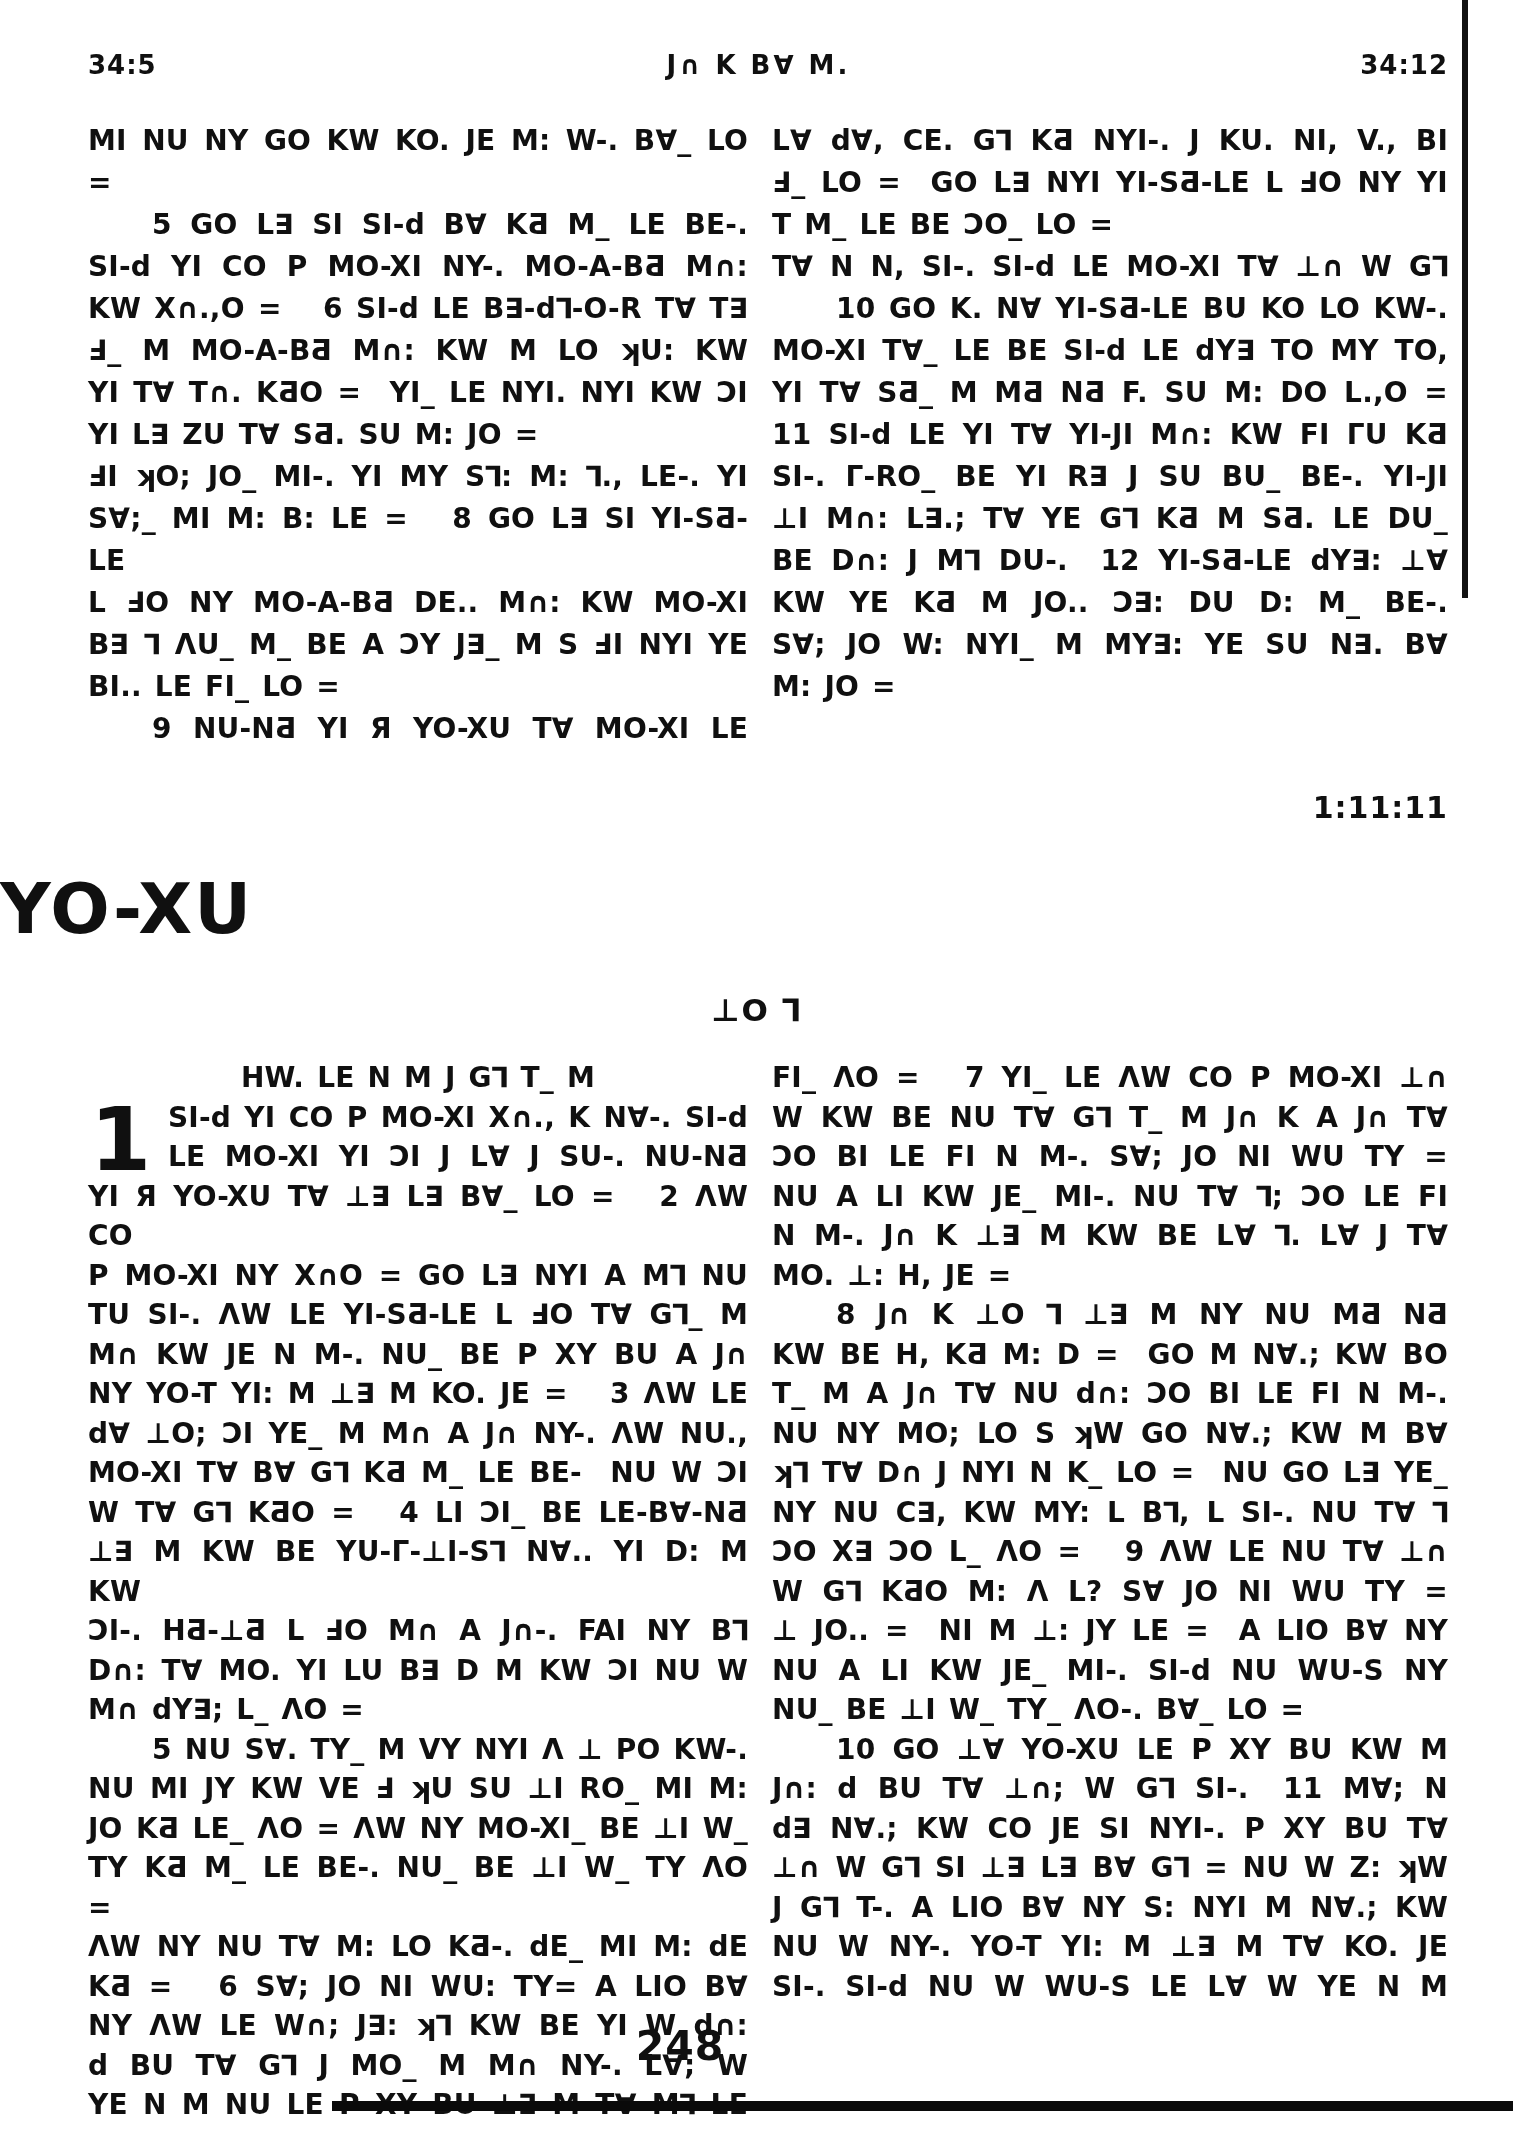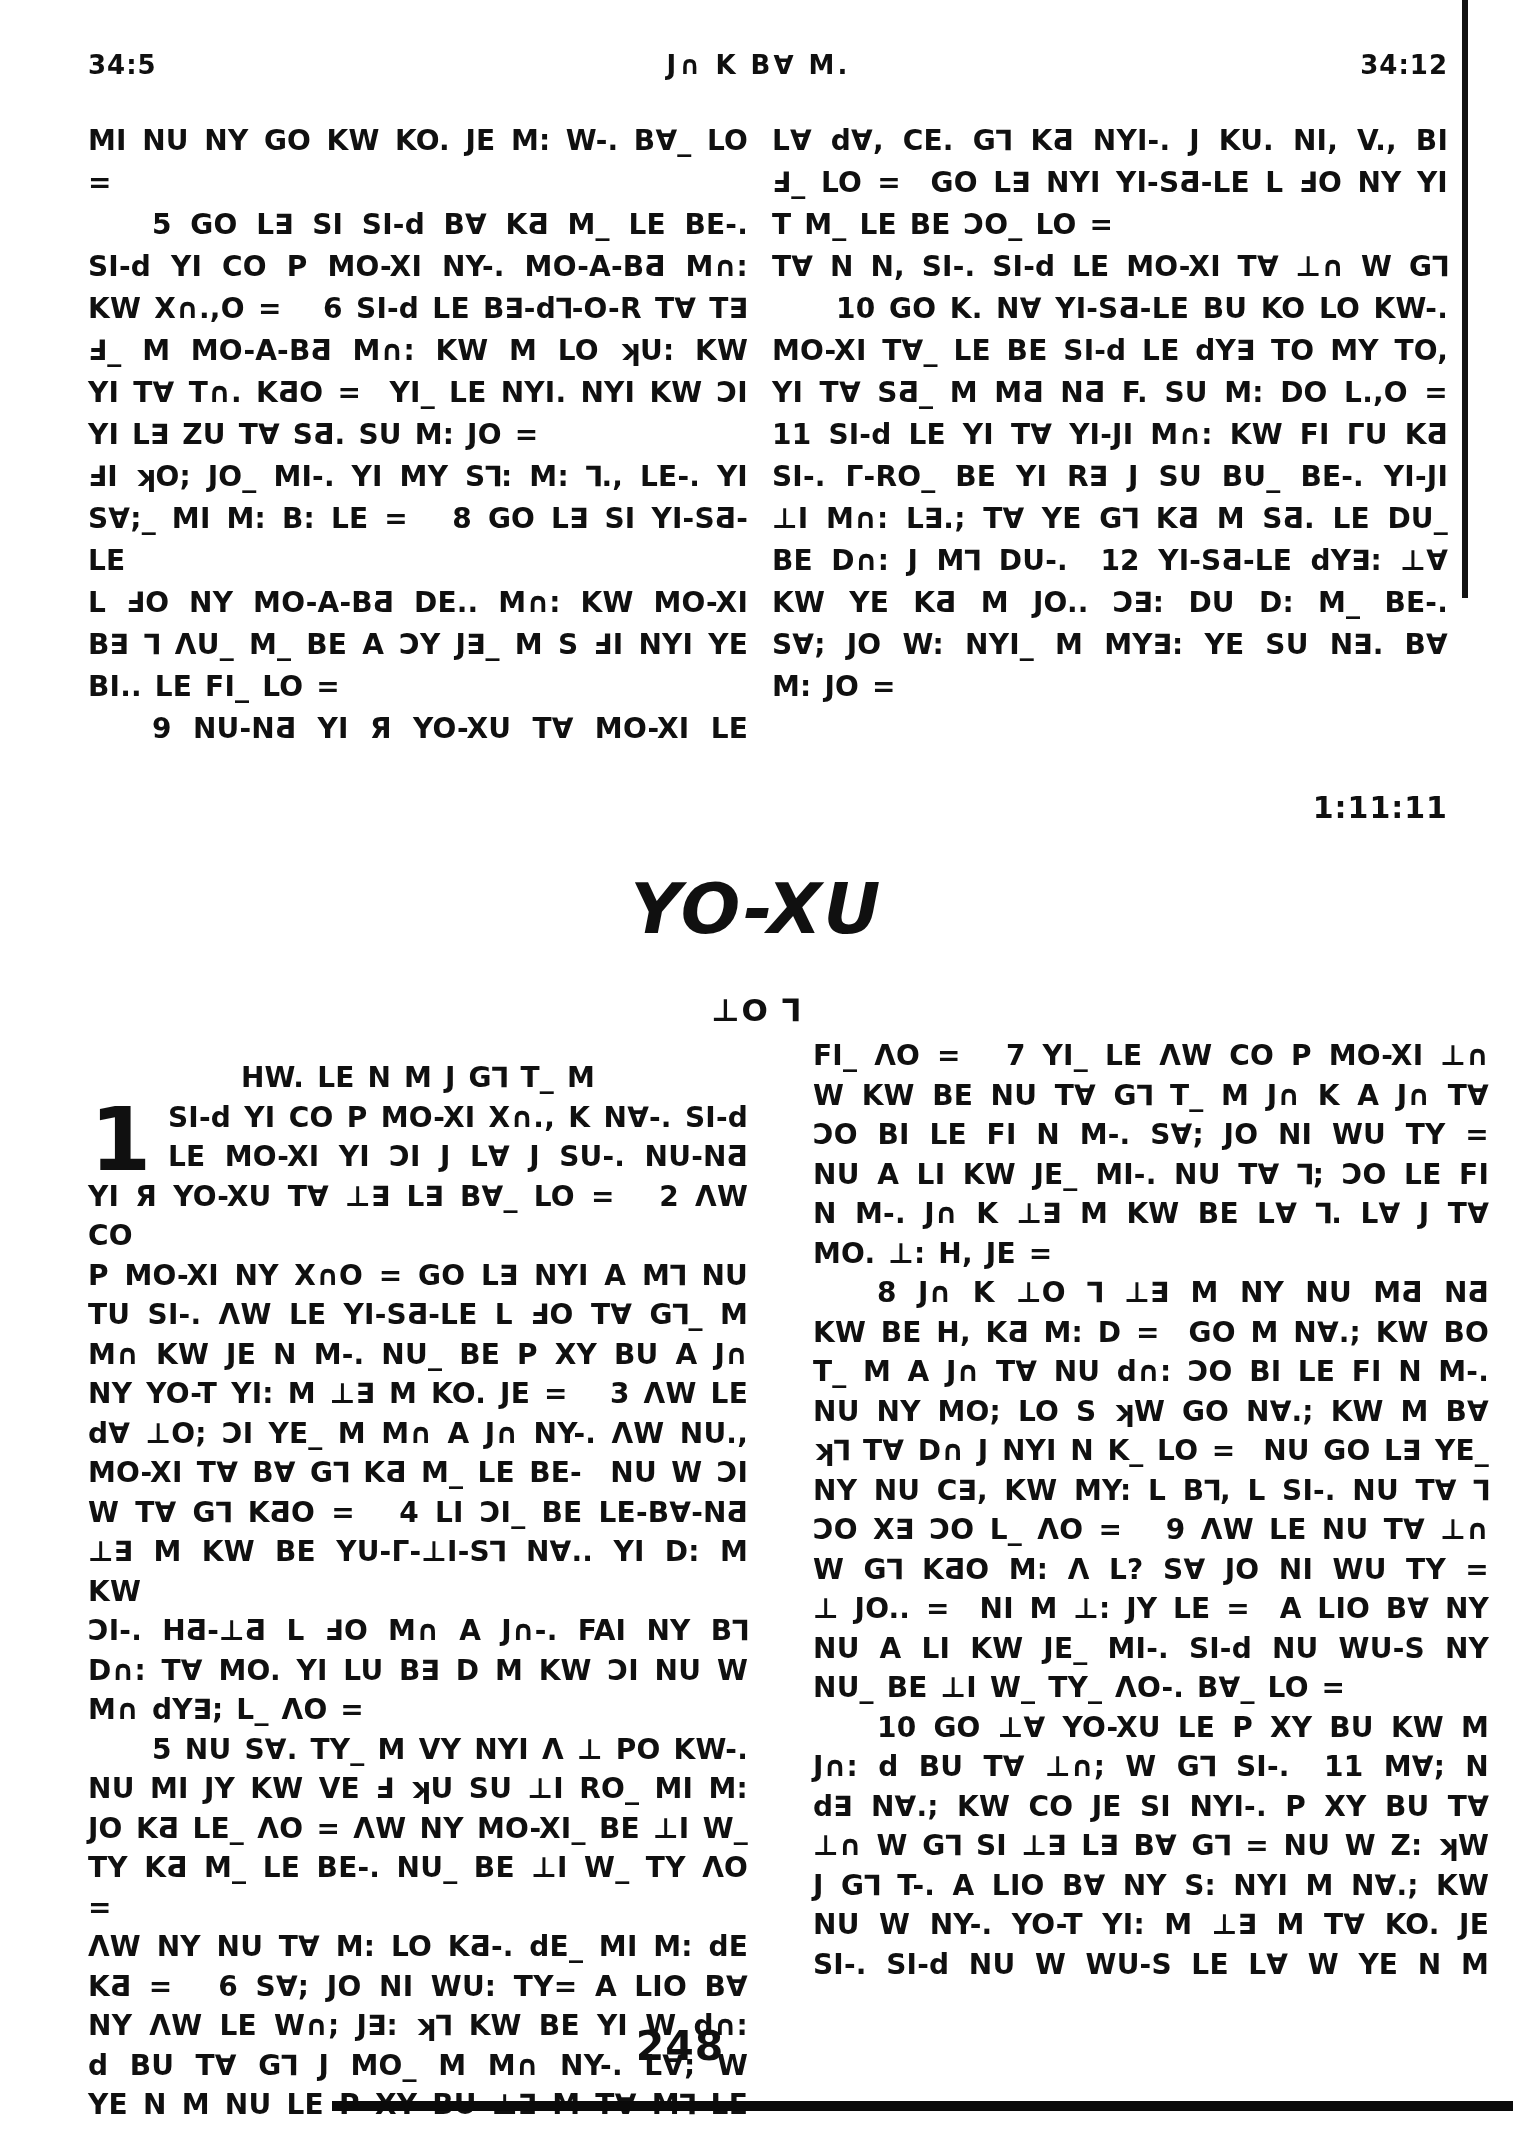--- a/index.html
+++ b/index.html
@@ -21,27 +21,27 @@
   .col .ln.l{text-align:left;text-align-last:left;}
   .col .ln.ctr{text-align:center;text-align-last:center;}
   .col .ln.in{padding-left:64px;}
   .col .ln.dc{padding-left:80px;}
   #sec1-left{top:120px;left:88px;width:660px;}
   #sec1-right{top:120px;left:772px;width:676px;}
   
   .markers{top:790px;left:88px;width:1360px;display:flex;justify-content:flex-end;
     font-size:30px;font-weight:700;letter-spacing:1px;}
   
-  .booktitle{top:868px;left:0;width:1513px;text-align:center;
-    font-size:70px;font-weight:700;letter-spacing:2px;font-style:italic;}
+  .booktitle{top:868px;left:0;width:1513px;text-align:left;
+    font-size:70px;font-weight:700;letter-spacing:2px;}
   .booksub{top:992px;left:0;width:1513px;text-align:center;
     font-size:31px;font-weight:700;letter-spacing:2px;}
   
   #sec2-left{top:1058px;left:88px;width:660px;line-height:39.5px;position:absolute;}
-  #sec2-right{top:1036px;left:772px;width:676px;line-height:39.5px;position:absolute;margin-left:41px;}
+  #sec2-right{top:1058px;left:772px;width:676px;line-height:39.5px;position:absolute;}
   .dropcap{position:absolute;top:42px;left:2px;font-size:88px;line-height:80px;
     font-weight:700;letter-spacing:0;}
   
   .pageno{top:2022px;left:580px;width:200px;text-align:center;
     font-size:41px;font-weight:700;letter-spacing:1px;}
   
   .edge-bar-right{top:0;left:1462px;width:6px;height:598px;background:#121212;}
   .edge-bar-bottom{top:2101px;left:332px;width:1181px;height:10px;background:#0a0a0a;}
 </style>
 </head>

